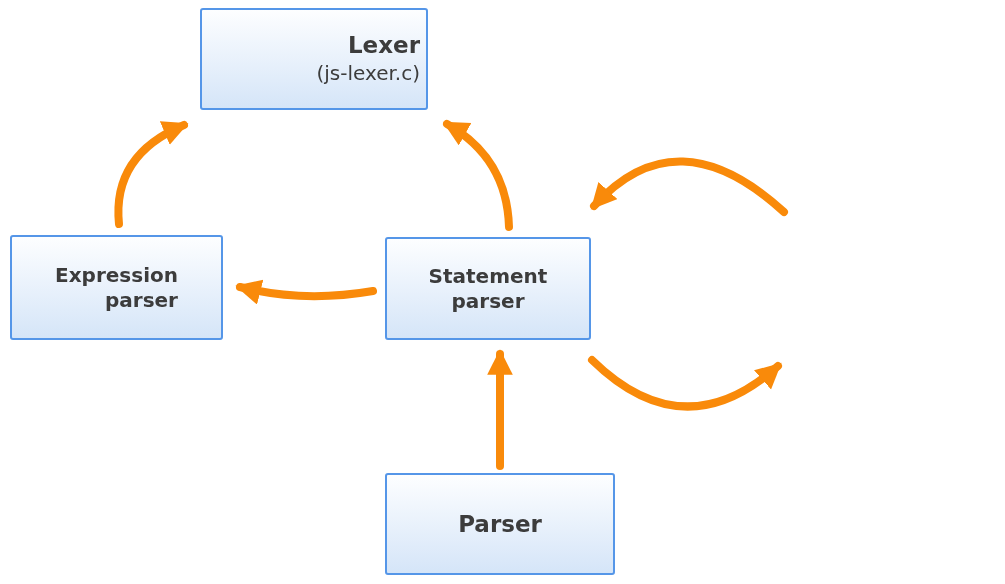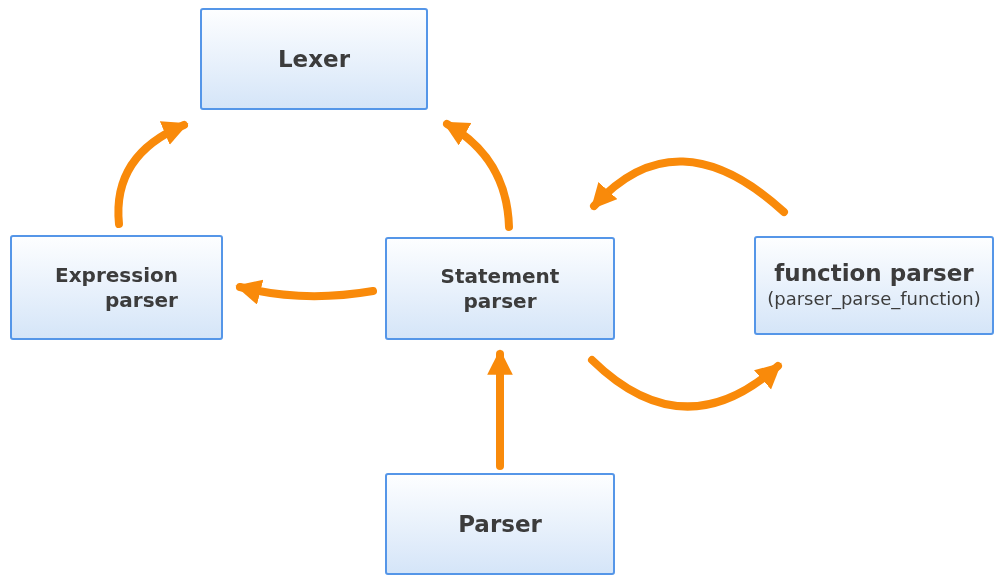--- a/index.html
+++ b/index.html
@@ -50,23 +50,23 @@
   .node-title {
     font-weight: bold;
     font-size: 23px;
     line-height: 1.22;
     white-space: pre-line;
   }
   .node-sub {
     font-size: 20px;
     line-height: 1.35;
   }
-  .node--lexer       { left: 200px; top: 8px;   width: 228px; height: 102px; }
+  .node--lexer       { left: 200px; top: 8px;   width: 228px; height: 102px; align-items: flex-end; }
   .node--expression  { left: 10px;  top: 235px; width: 213px; height: 105px; text-align: right; }
-  .node--statement   { left: 385px; top: 237px; width: 230px; height: 103px; gap: 45px; }
+  .node--statement   { left: 385px; top: 237px; width: 206px; height: 103px; gap: 45px; }
   .node--function    { left: 754px; top: 236px; width: 240px; height: 99px;  }
   .node--parser      { left: 385px; top: 473px; width: 230px; height: 102px; }
   .node--expression .node-title,
   .node--statement .node-title { font-size: 20px; }
   .node--expression .node-sub,
   .node--statement .node-sub { font-size: 19px; }
   .node--function .node-sub { font-size: 18px; }
   .node--parser .node-sub { font-size: 19px; }
 </style>
 </head>
@@ -83,34 +83,31 @@
     <path class="edge" d="M119,224 Q112,155 184,125"></path>
     <path class="edge" d="M509,227 Q507,158 447,124"></path>
     <path class="edge" d="M373,291 Q303,303 240,287"></path>
     <path class="edge" d="M784,212 Q677,114 594,206"></path>
     <path class="edge" d="M592,360 Q684,450 778,366"></path>
     <path class="edge" d="M500,466 L500,354"></path>
   </svg>
 
   <div class="node node--lexer">
     <div class="node-title">Lexer</div>
+    <div class="node-sub">(js-lexer.c)</div>
   </div>
 
   <div class="node node--expression">
     <div class="node-title">Expression
 parser</div>
   </div>
 
   <div class="node node--statement">
     <div class="node-title">Statement
 parser</div>
   </div>
 
-  <div class="node node--function">
-    <div class="node-title">function parser</div>
-    <div class="node-sub">(parser_parse_function)</div>
-  </div>
 
   <div class="node node--parser">
     <div class="node-title">Parser</div>
   </div>
 
 </div>
 
 </body></html>

